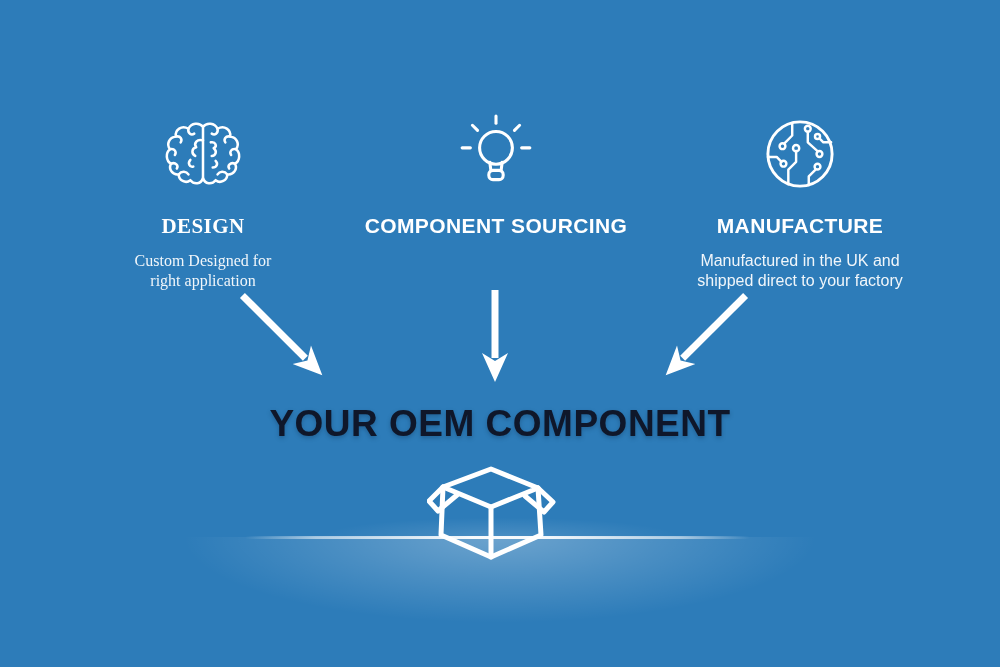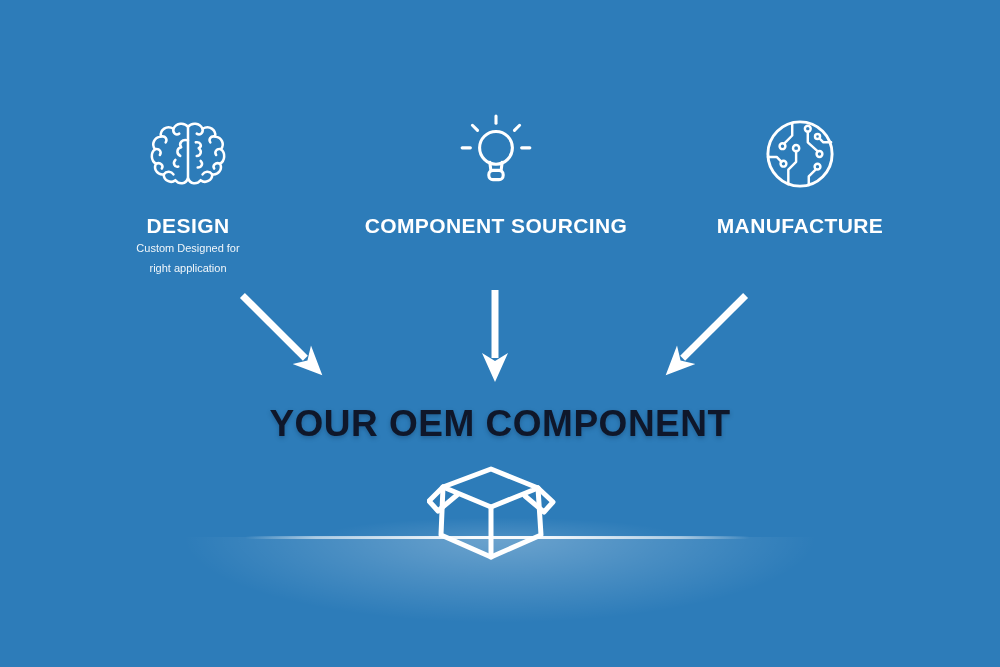--- a/index.html
+++ b/index.html
@@ -11,39 +11,39 @@
     overflow: hidden;
     font-family: "Liberation Sans", sans-serif;
     -webkit-font-smoothing: antialiased;
   }
   .col {
     position: absolute;
     top: 110px;
     text-align: center;
     color: #ffffff;
   }
-  .col-design        { left: 63px;  width: 250px; }
+  .col-design        { left: 78px;  width: 250px; font-family: Liberation Serif, serif; }
   .col-sourcing      { left: 355px; width: 282px; }
   .col-manufacture   { left: 665px; width: 270px; }
   .icon-box {
     height: 88px;
     display: flex;
     align-items: center;
     justify-content: center;
   }
   .col-title {
     margin-top: 16px;
     font-size: 21px;
     font-weight: 700;
     letter-spacing: 0.4px;
     line-height: 24px;
   }
   .col-desc {
-    margin-top: 0;
-    font-size: 11px;
+    margin-top: 13px;
+    font-size: 16px;
     line-height: 20px;
     color: rgba(255,255,255,0.93);
   }
   .col-desc div { white-space: nowrap; }
   .arrow { position: absolute; }
   .arrow-left  { left: 267px; top: 276px; transform: rotate(-45deg); }
   .arrow-mid   { left: 480px; top: 288px; }
   .arrow-right { left: 691px; top: 276px; transform: rotate(45deg); }
   .main-title {
     position: absolute;
@@ -163,20 +163,24 @@
         <path d="M33,34 L33,45 L25,53 L25,68"></path>
         <path d="M4,40 L13,40 L18,45"></path>
         <circle cx="20" cy="47" r="3"></circle>
         <path d="M46,69 L46,60 L53,53"></path>
         <circle cx="55" cy="50" r="3"></circle>
         <path d="M69,25 L61,25 L58,22"></path>
         <circle cx="55" cy="19" r="2.6"></circle>
       </svg>
     </div>
     <div class="col-title">MANUFACTURE</div>
+    <div class="col-desc">
+      <div>Manufactured in the UK and</div>
+      <div>shipped direct to your factory</div>
+    </div>
   </div>
 
   <div class="arrow arrow-left">
     <svg width="30" height="118" viewBox="0 0 30 118">
       <line x1="15" y1="3" x2="15" y2="92" stroke="#ffffff" stroke-width="7"></line>
       <polygon points="15,116 2,87 15,95 28,87" fill="#ffffff"></polygon>
     </svg>
   </div>
   <div class="arrow arrow-mid">
     <svg width="30" height="96" viewBox="0 0 30 96">

